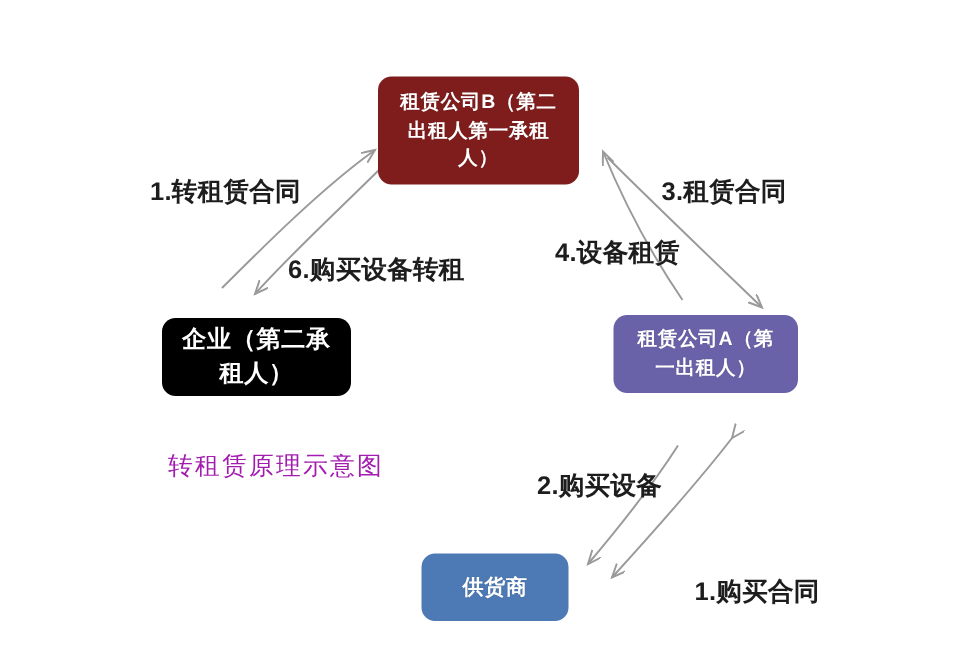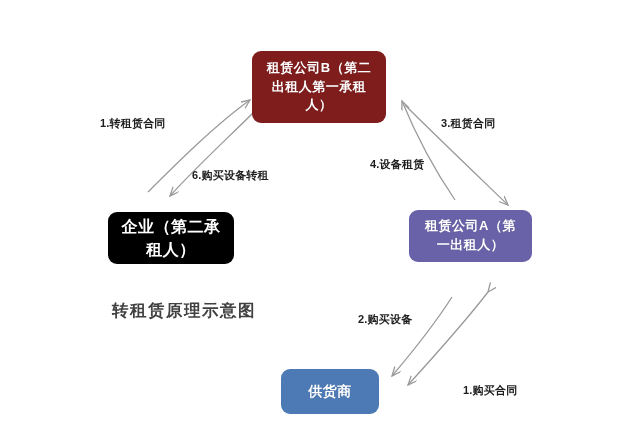--- a/index.html
+++ b/index.html
@@ -70,36 +70,36 @@
     width: 98px;
     height: 45px;
     background: #4d7ab5;
     font-size: 14px;
     margin-left: 10px;
   }
   .edge-label {
     position: absolute;
     color: #1d1d1d;
     font-weight: bold;
-    font-size: 11px;
+    font-size: 17px;
     white-space: nowrap;
     letter-spacing: 0.2px;
   }
   .lbl-1-sublease  { left: 100px; top: 116px; }
   .lbl-6-buyback   { left: 192px; top: 168px; }
   .lbl-3-lease     { left: 441px; top: 116px; }
   .lbl-4-equip     { left: 370px; top: 157px; }
   .lbl-2-purchase  { left: 358px; top: 312px; }
   .lbl-1-contract  { left: 463px; top: 347px; margin-top: 36px; }
   .diagram-title {
     position: absolute;
     left: 112px;
     top: 300px;
-    color: #404040;
-    font-weight: bold;
+    color: #a21caf;
+    font-weight: normal;
     font-size: 16.5px;
     letter-spacing: 1.5px;
     white-space: nowrap;
   }
 </style>
 </head>
 <body>
 
 <div id="canvas">
 

